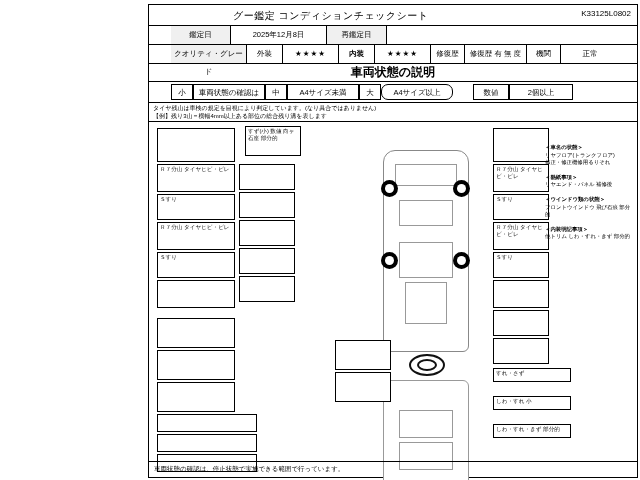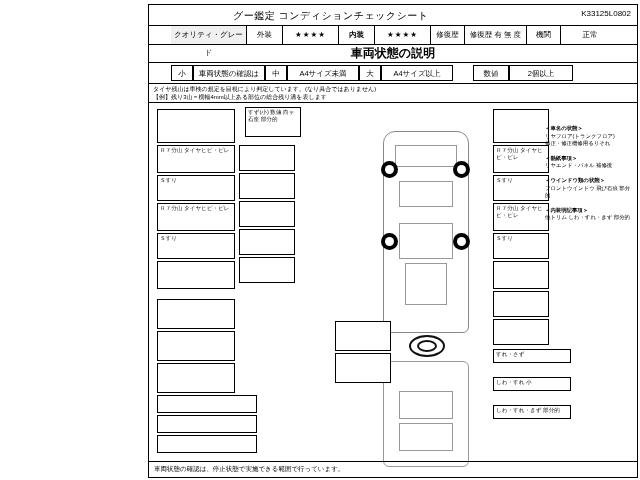--- a/index.html
+++ b/index.html
@@ -41,20 +41,26 @@
 <body>
 
 <div id="sheet">
   <div class="frame">
 
     <div class="hdr">
       <div class="title">グー鑑定 コンディションチェックシート</div>
       <div class="code">K33125L0802</div>
     </div>
 
+    <div class="row">
+      <div class="cell lbl" style="left:22px;width:60px;">鑑定日</div>
+      <div class="cell" style="left:82px;width:96px;">2025年12月8日</div>
+      <div class="cell lbl" style="left:178px;width:60px;">再鑑定日</div>
+      <div class="cell last" style="left:238px;width:96px;"></div>
+    </div>
 
     <div class="row">
       <div class="cell lbl" style="left:22px;width:76px;">クオリティ・グレード</div>
       <div class="cell" style="left:98px;width:36px;">外装</div>
       <div class="cell stars" style="left:134px;width:56px;">★★★★</div>
       <div class="cell" style="left:190px;width:36px;font-weight:bold;">内装</div>
       <div class="cell stars" style="left:226px;width:56px;">★★★★</div>
       <div class="cell" style="left:282px;width:34px;text-align:center;">修復歴</div>
       <div class="cell" style="left:316px;width:62px;">修復歴 有 無 度</div>
       <div class="cell" style="left:378px;width:34px;">機関</div>
@@ -62,21 +68,21 @@
     </div>
 
     <div class="band">車両状態の説明</div>
 
     <div class="sizerow">
       <div class="sz" style="left:22px;width:22px;">小</div>
       <div class="sz" style="left:44px;width:72px;">車両状態の確認は</div>
       <div class="sz" style="left:116px;width:22px;">中</div>
       <div class="sz" style="left:138px;width:72px;">A4サイズ未満</div>
       <div class="sz" style="left:210px;width:22px;">大</div>
-      <div class="sz" style="left:232px;width:72px;">A4サイズ以上</div>
+      <div class="sz" style="left:232px;width:72px;border-radius:7px;">A4サイズ以上</div>
       <div class="sz" style="left:324px;width:36px;">数値</div>
       <div class="sz" style="left:360px;width:64px;">2個以上</div>
     </div>
 
     <div class="note">
       <div>タイヤ残山は車検の規定を目視により判定しています。(なり具合ではありません)</div>
       <div>【例】残り3山＝横幅4mm以上ある部位の総合残り溝を表します</div>
     </div>
 
     <div class="diagram">

